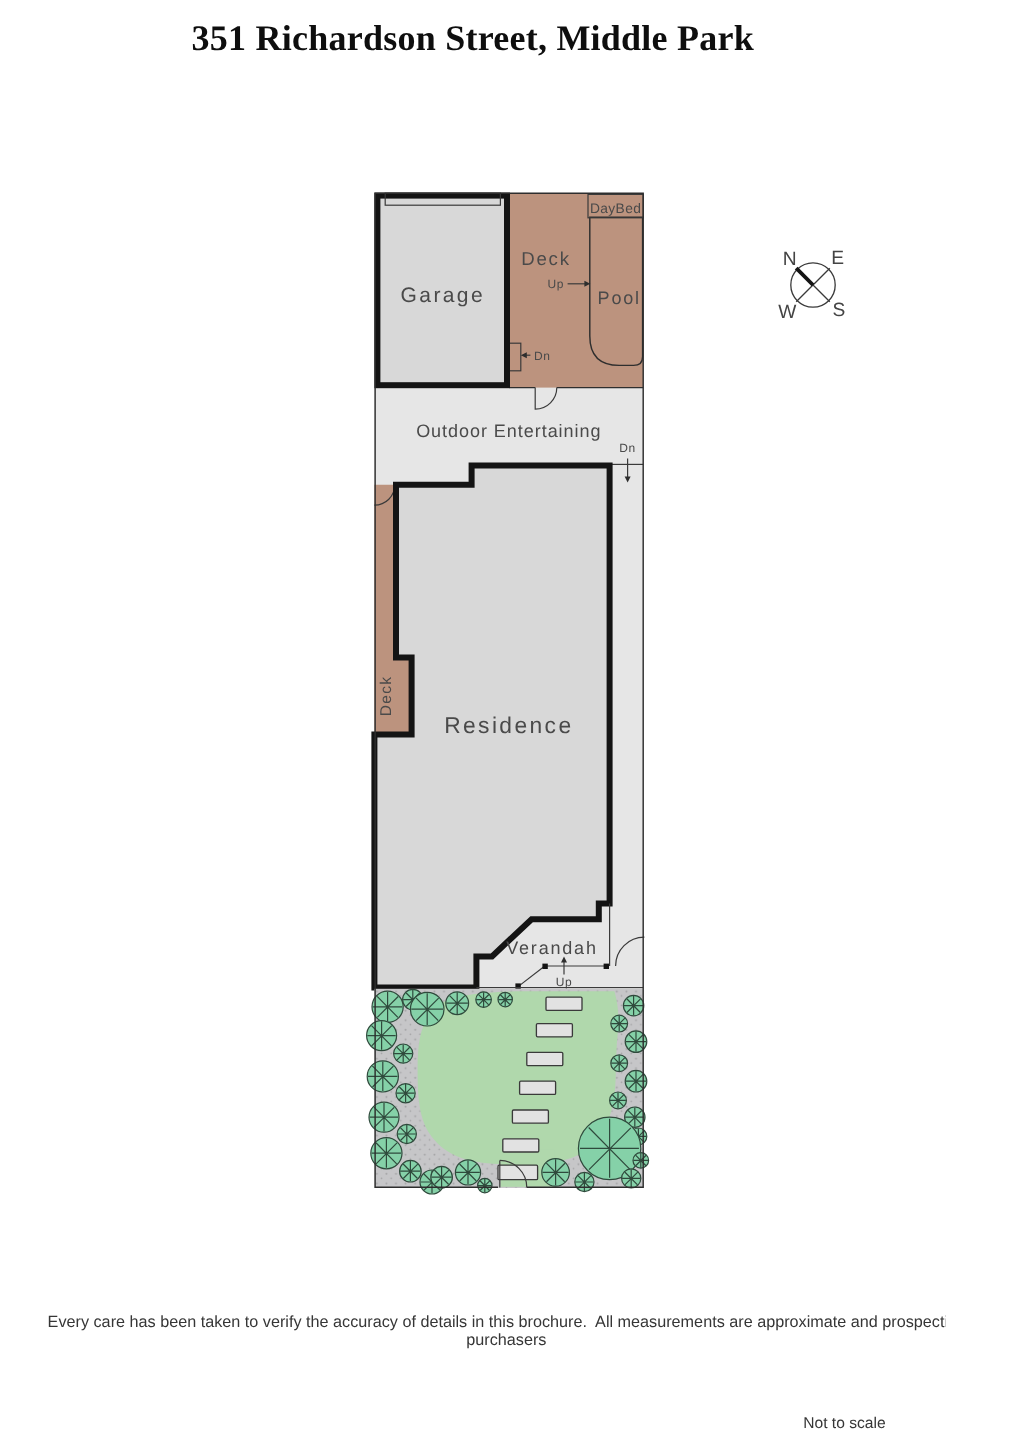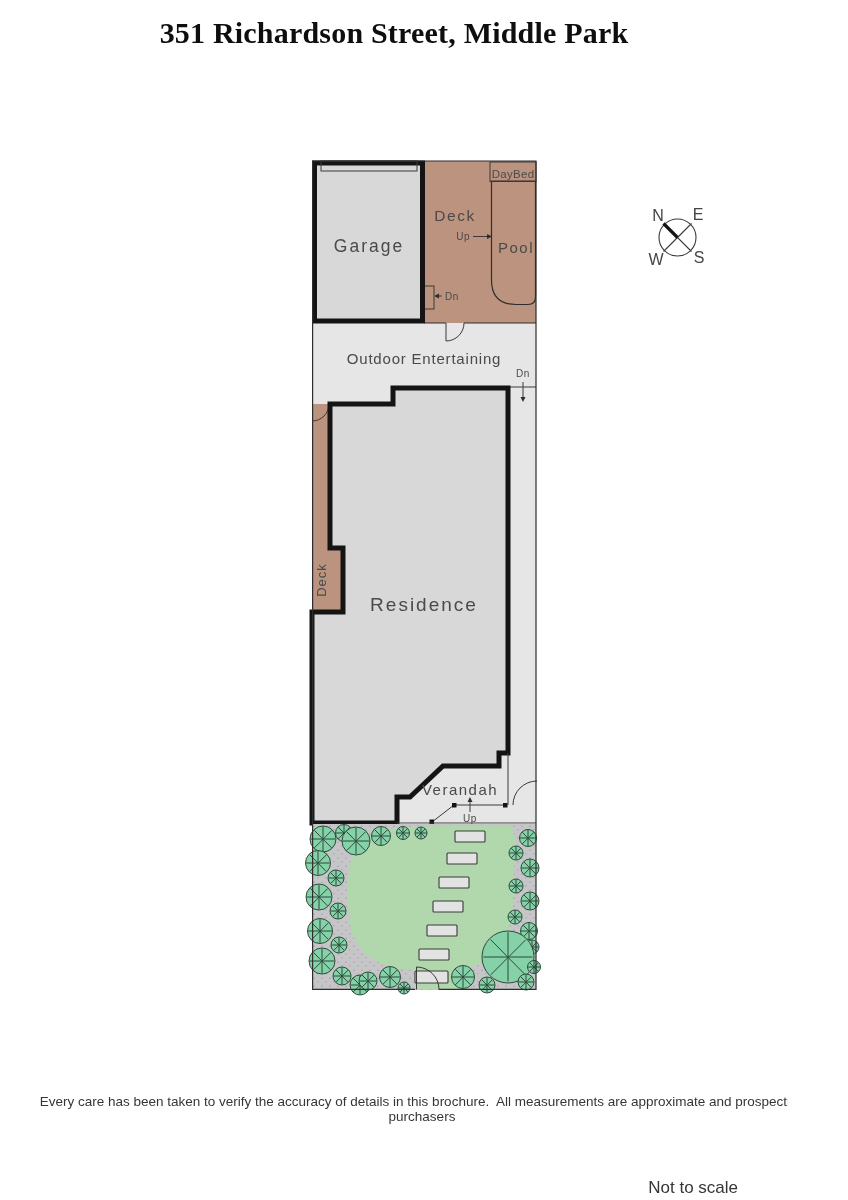--- a/index.html
+++ b/index.html
@@ -14,21 +14,21 @@
   }
   .plan-svg { position:absolute; left:0; top:0; }
   .footer-line {
     position:absolute; left:0; width:100%; text-align:center;
     font-size:13.5px; color:#363636; white-space:pre-wrap;
   }
   .footer-line.l1 { top:1094px;margin-left:28px; }
   .footer-line.l2 { top:1165px; }
   .scale-note {
     position:absolute; top:1178px; right:50px;
-    font-size:17px; color:#363636;
+    font-size:13px; color:#363636;
   }
   
   svg text { font-family:"Liberation Sans", sans-serif; }
   .lbl  { fill:#4a4a4a; }
   .sm   { font-size:10px; letter-spacing:.5px; fill:#4a4a4a; }
   .thin  { stroke:#2e2e2e; stroke-width:1.2; fill:none; }
   .hair  { stroke:#3a3a3a; stroke-width:1; fill:none; }
   .thick { stroke:#141414; stroke-width:5; stroke-linejoin:miter; }
   .arrowhead { fill:#2e2e2e; stroke:none; }
   .post { fill:#141414; stroke:none; }

